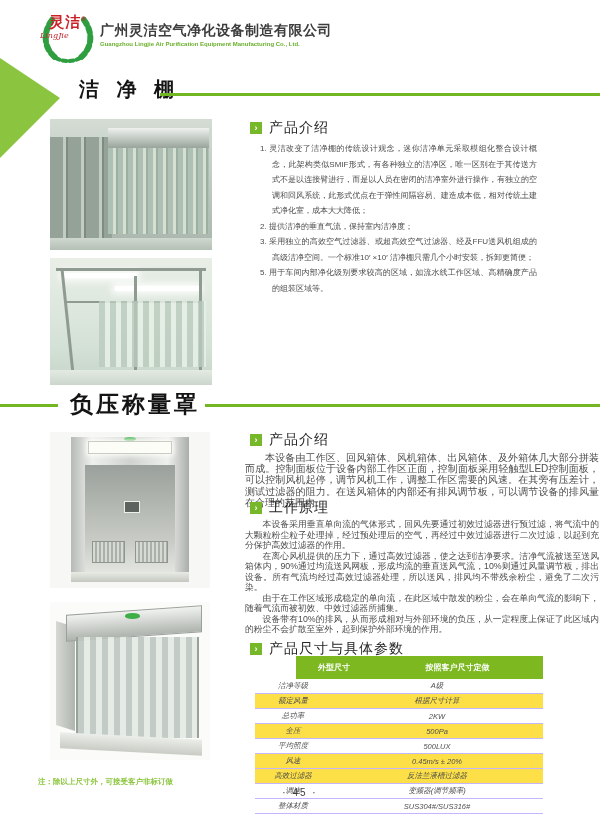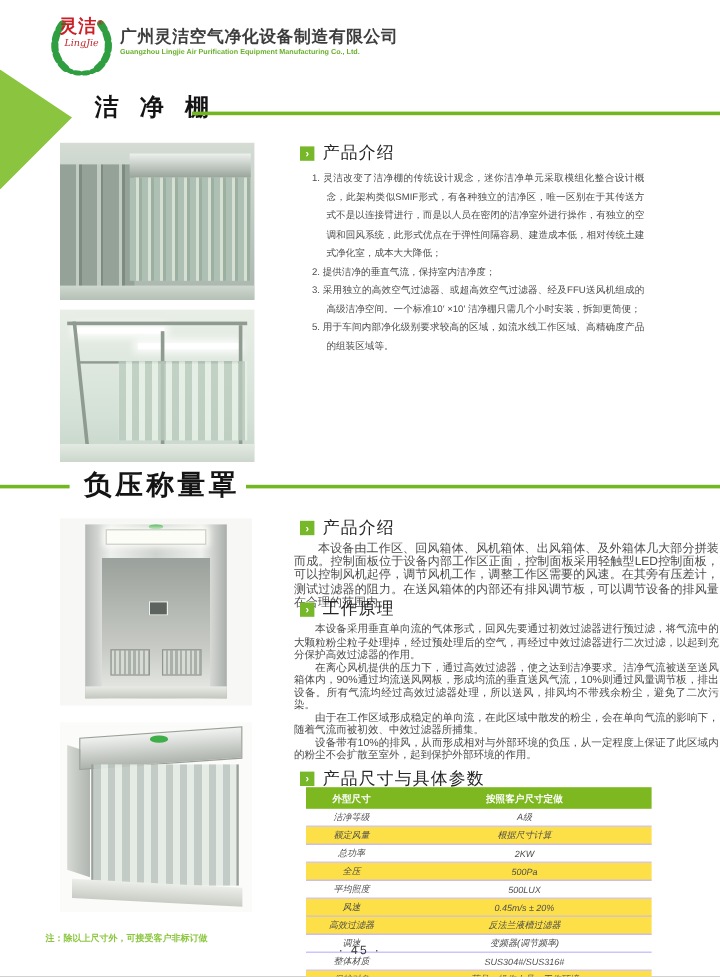--- a/index.html
+++ b/index.html
@@ -10,21 +10,21 @@
     font-family:"Liberation Sans","DejaVu Sans",sans-serif;
   }
   .abs { position:absolute; }
 
   
   .logo { left:40px; top:12px; width:56px; height:52px; }
   .logo svg { position:absolute; left:0; top:0; }
   .logo-cn { position:absolute; top:1px; left:50%; transform:translateX(-50%);
     color:#cc2027; font-weight:bold; font-size:15px; white-space:nowrap; letter-spacing:1px; }
   .logo-reg { font-size:6px; vertical-align:super; }
-  .logo-script { position:absolute; top:19px; width:100%; text-align:center;
+  .logo-script { position:absolute; top:19px; width:100%; 
     color:#c2272d; font-size:8px; font-style:italic; font-family:"DejaVu Serif",serif; }
   .company-cn { left:100px; top:22px; font-size:14px; font-weight:bold; color:#3d3d3d; letter-spacing:0.5px; }
   .company-en { left:100px; top:41px; font-size:6px; color:#6ab02d; font-weight:bold; }
 
   
   .chevron-big { left:0; top:58px; width:60px; height:100px; background:#8bc53f;
     clip-path:polygon(0 0, 100% 40%, 0 100%); }
   .sec1-title { left:63px; top:76px; font-size:20px; font-weight:bold; color:#141414; letter-spacing:6px;margin-left:16px; }
   .gline { height:3px; background:#72b621; }
   .line1 { left:160px; top:93px; width:440px; }
@@ -45,21 +45,21 @@
   .items { left:260px; top:141px; width:277px; }
   .item { font-size:8px; line-height:15.5px; color:#4c4c4c; text-align:justify;
     padding-left:12px; text-indent:-12px; }
   .intro2 { left:245px; top:452px; width:354px; font-size:10px; line-height:11.2px;
     color:#4c4c4c; text-align:justify; text-indent:2em; }
   .principle { left:245px; top:519px; width:354px; }
   .principle p { font-size:8.8px; line-height:10.5px; color:#4c4c4c; text-align:justify; text-indent:2em; }
 
   
   .spec-table { left:255px; top:656px; width:288px; font-size:7.5px; color:#4e4e4e; }
-  .t-head { display:flex; height:18px; background:#7db821; color:#fff; font-weight:bold; font-size:8px; }
+  .t-head { display:flex; height:23px; background:#7db821; color:#fff; font-weight:bold; font-size:8px;margin-left:41px; }
   .t-row { display:flex; height:15px; border-bottom:1px solid #c4b5fd;font-style:italic; }
   .t-row.alt { background:#fde047; }
   .cell-l { width:76px; display:flex; align-items:center; justify-content:center; }
   .cell-r { flex:1; display:flex; align-items:center; justify-content:center; }
 
   
   .note { left:38px; top:777px; font-size:7.5px; font-weight:bold; color:#8cc63f; }
   .pagenum { left:0; width:600px; top:787px; text-align:center; font-size:10px; color:#3c3c3c; letter-spacing:2px; }
 
   

